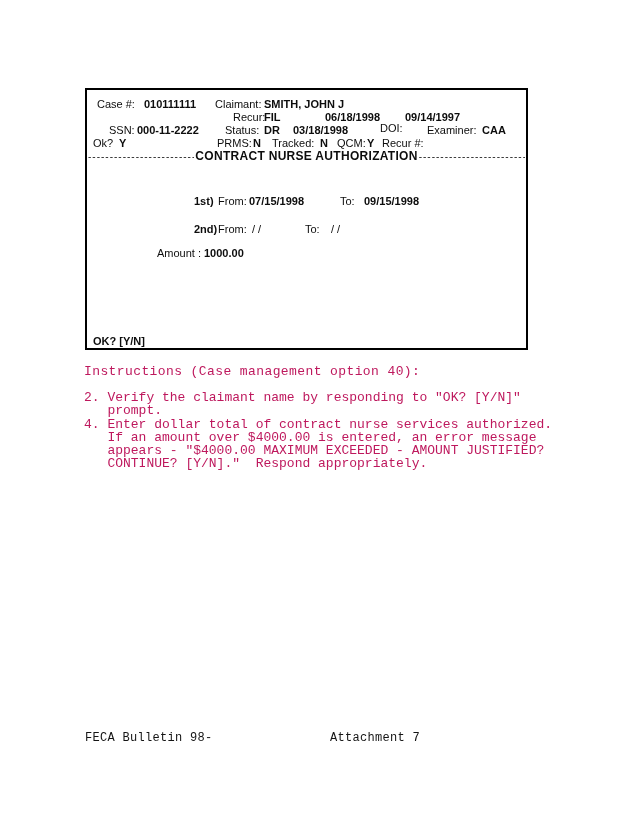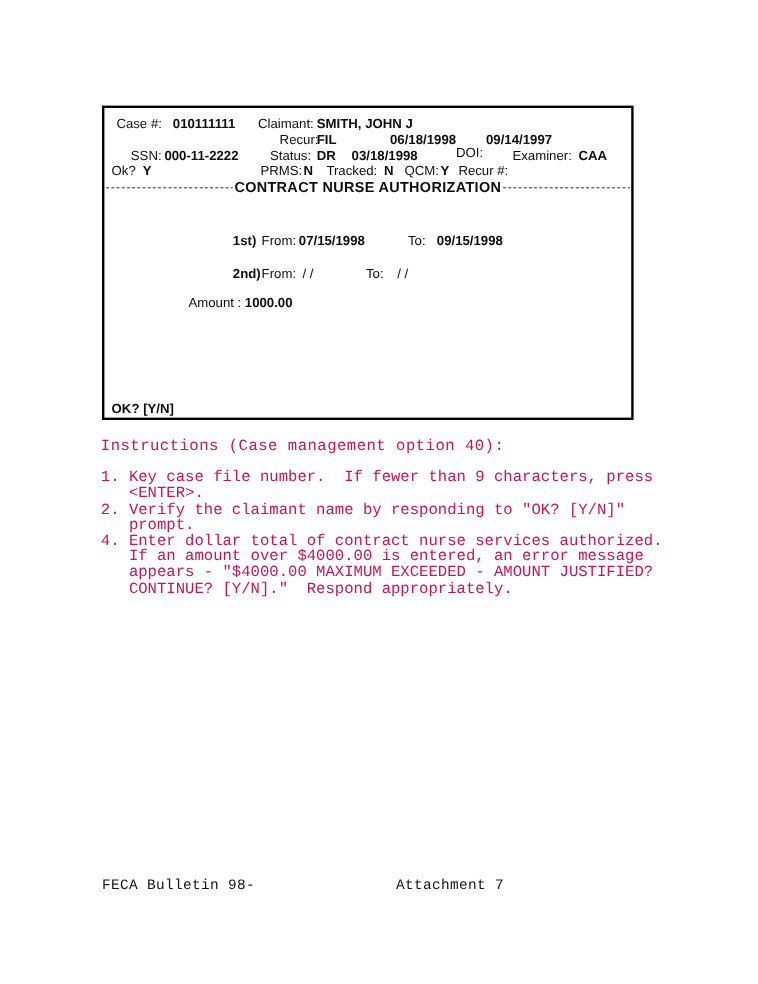--- a/index.html
+++ b/index.html
@@ -92,22 +92,20 @@
     <span class="tl" style="left:244px; top:134px;">/ /</span>
 
     <span class="tl" style="left:70px;  top:158px;">Amount :</span>
     <span class="tl b" style="left:117px; top:158px;">1000.00</span>
 
     <span class="tl b" style="left:6px;   top:246px;">OK? [Y/N]</span>
   </div>
 
   <div class="instr">
     <div class="ih">Instructions (Case management option 40):</div>
-    <div class="item">1. Key case file number.  If fewer than 9 characters, press
-   &lt;ENTER&gt;.</div>
     <div class="item">2. Verify the claimant name by responding to "OK? [Y/N]"
    prompt.</div>
     <div class="item">4. Enter dollar total of contract nurse services authorized.
    If an amount over $4000.00 is entered, an error message
    appears - "$4000.00 MAXIMUM EXCEEDED - AMOUNT JUSTIFIED?
    CONTINUE? [Y/N]."  Respond appropriately.</div>
   </div>
 
   <div class="foot">
     <span class="fl">FECA Bulletin 98-</span>

